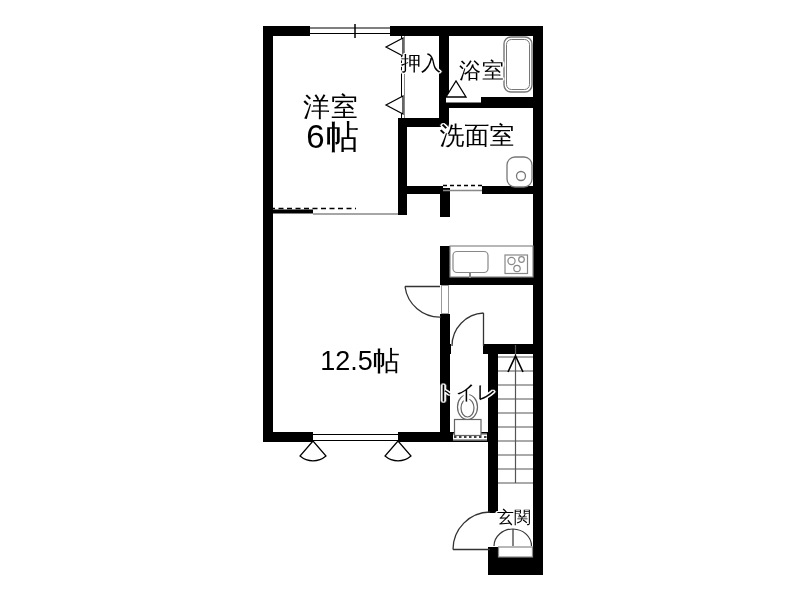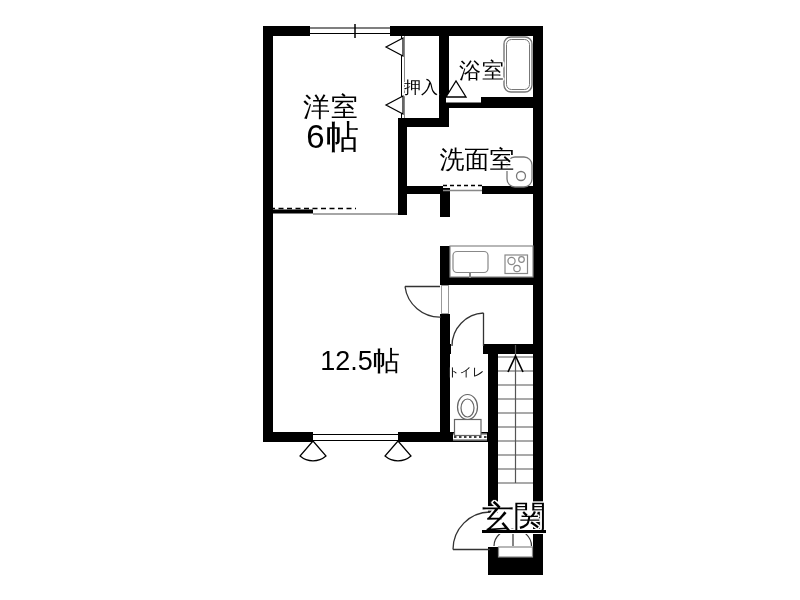--- a/index.html
+++ b/index.html
@@ -169,24 +169,24 @@
         <path d="M 494 546 A 19 17 0 0 1 513 529"></path>
         <path d="M 531.5 546 A 19 17 0 0 0 513 529"></path>
         <line x1="513" y1="529" x2="513" y2="546"></line>
       </g>
     </g>
   </svg>
 
   <div class="lbl" style="left:331px;top:107px;font-size:27px;">洋室</div>
   <div class="lbl" style="left:333px;top:136px;font-size:33px;">6帖</div>
 
-  <div class="lbl" style="left:421px;top:87px;font-size:17px;letter-spacing:0;">押入</div>
+  <div class="lbl" style="left:421px;top:63px;font-size:20px;letter-spacing:0;">押入</div>
 
   <div class="lbl" style="left:482px;top:60px;font-size:22px;margin-top:11px;">浴室</div>
 
-  <div class="lbl" style="left:477px;top:159px;font-size:25px;letter-spacing:0;">洗面室</div>
+  <div class="lbl" style="left:477px;top:135px;font-size:25px;letter-spacing:0;">洗面室</div>
 
   <div class="lbl" style="left:360px;top:361px;font-size:27px;letter-spacing:0;">12.5帖</div>
 
-  <div class="lbl" style="left:466px;top:372px;font-size:12px;letter-spacing:0;">トイレ</div>
+  <div class="lbl" style="left:466px;top:392px;font-size:20px;letter-spacing:0;">トイレ</div>
 
-  <div class="lbl" style="left:514px;top:517px;font-size:32px;letter-spacing:0;text-decoration:underline;">玄関</div>
+  <div class="lbl" style="left:514px;top:517px;font-size:17px;letter-spacing:0;">玄関</div>
 </div>
 
 </body></html>

